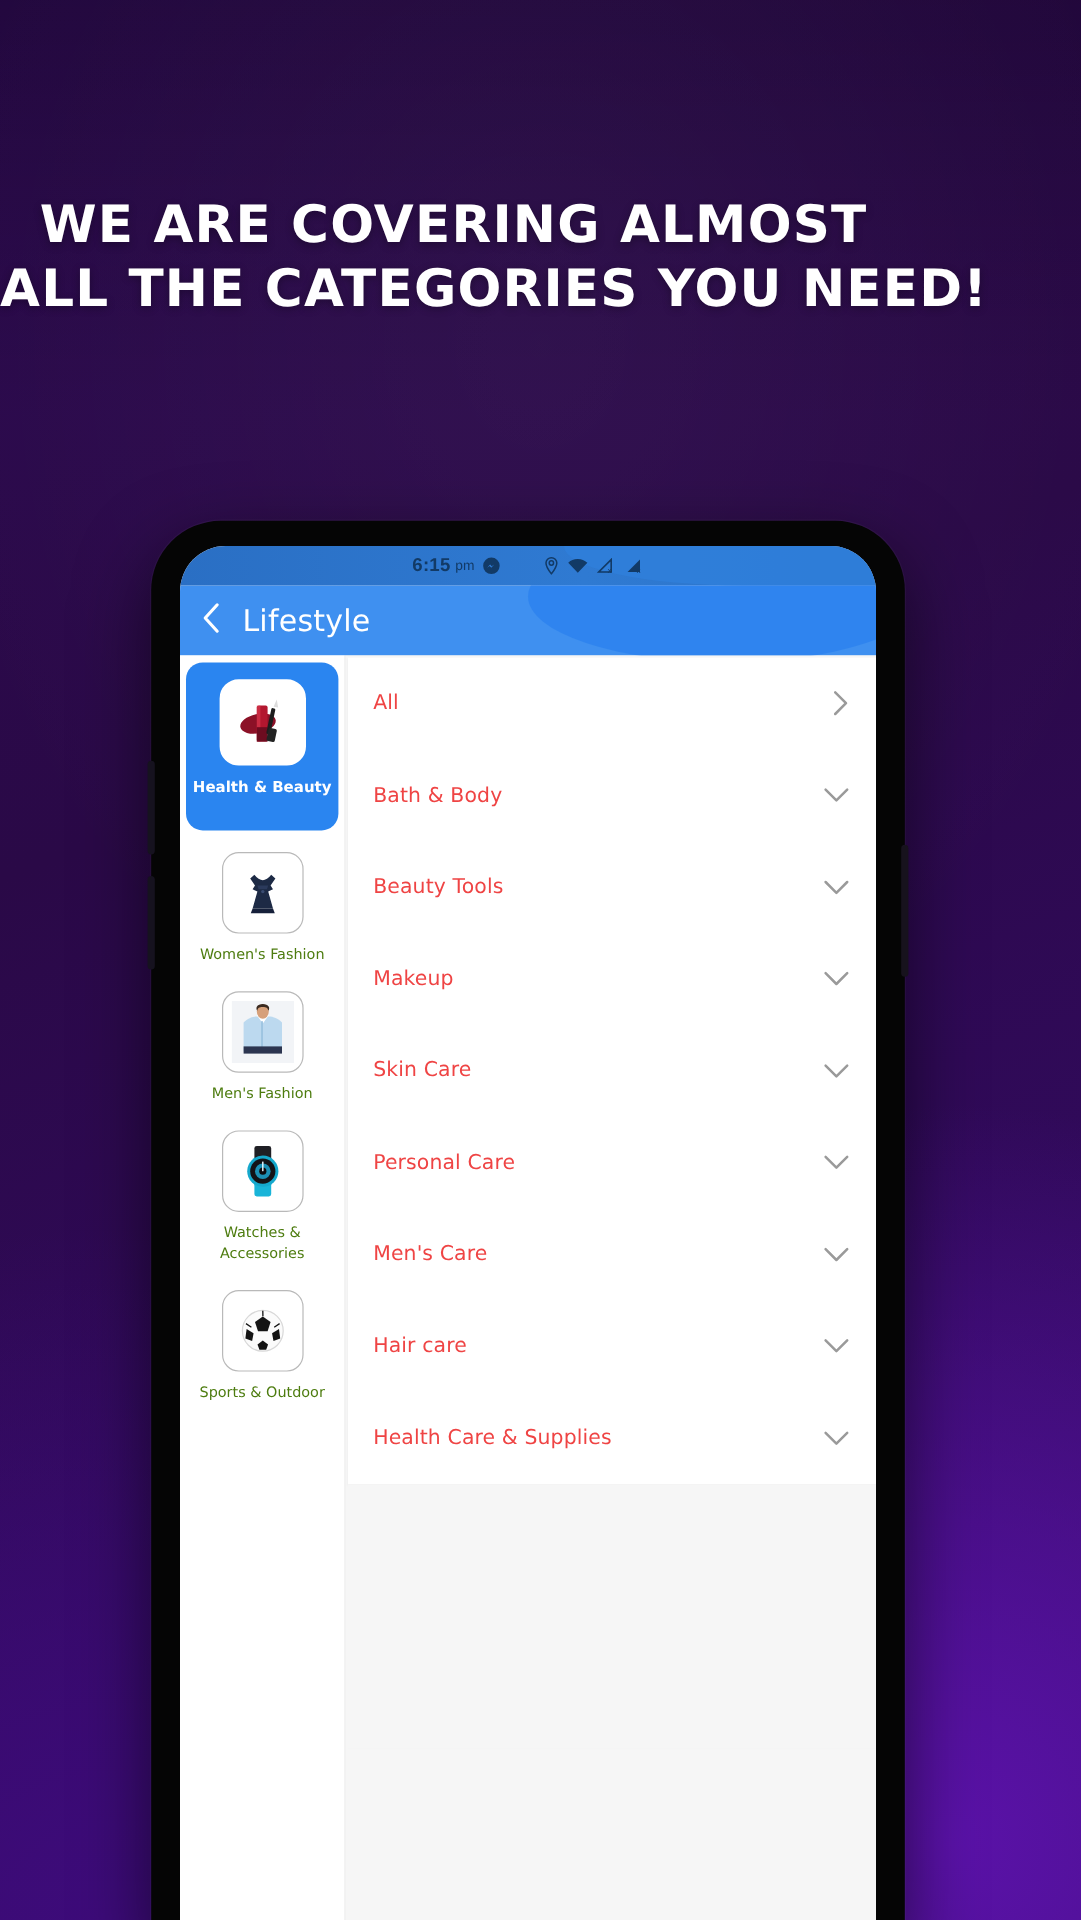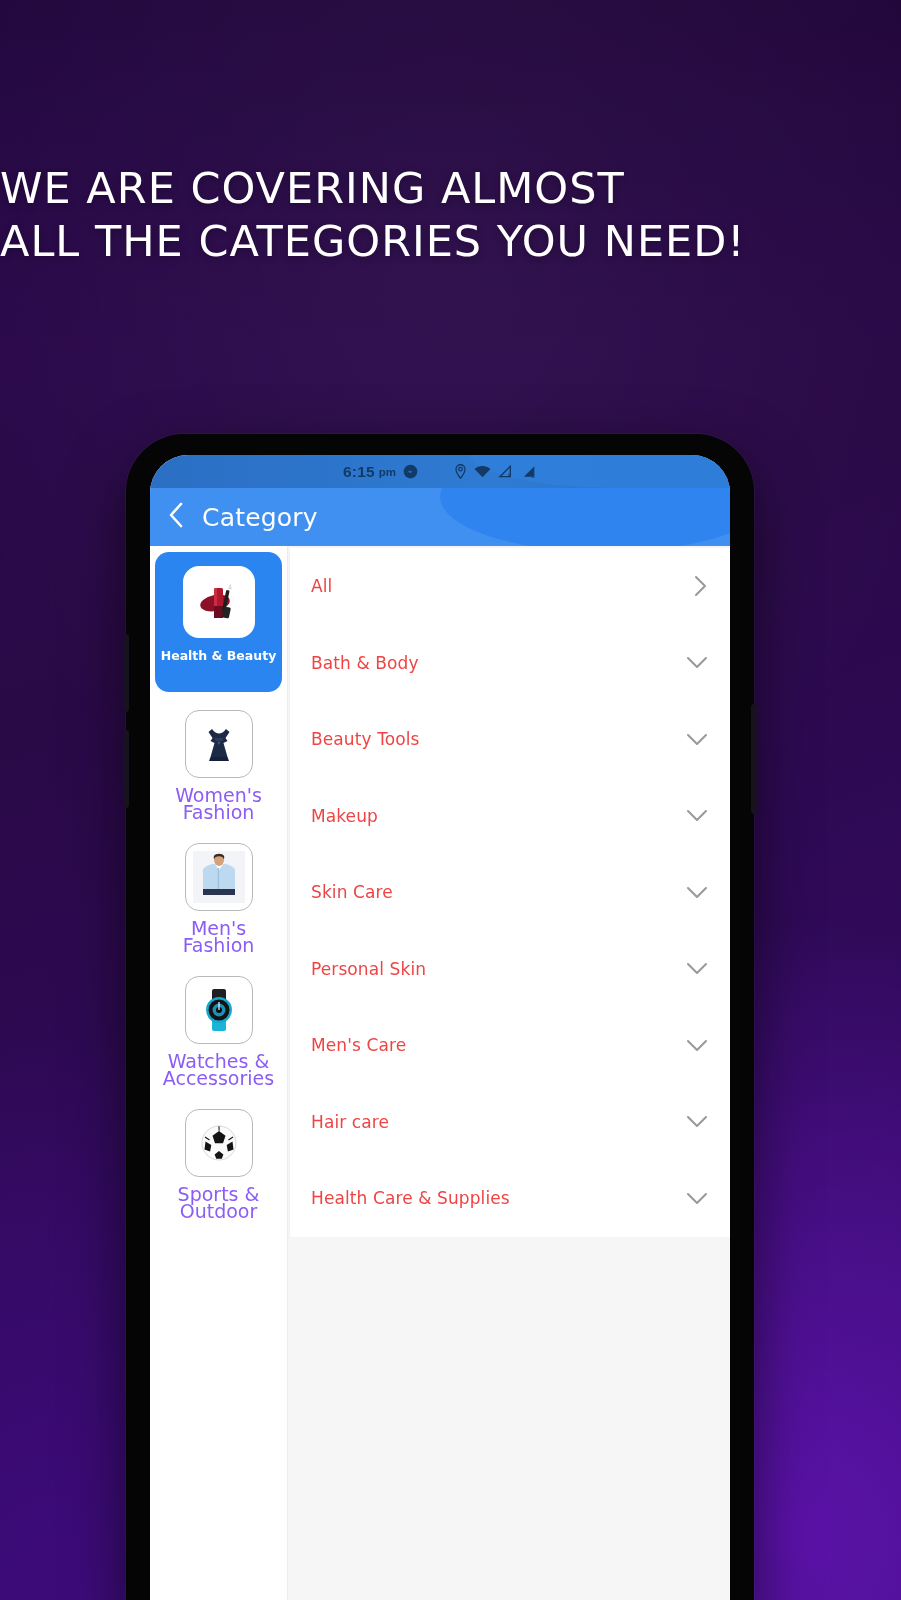--- a/index.html
+++ b/index.html
@@ -23,23 +23,24 @@
   }
   #promo-vignette {
     position:absolute; inset:0;
     background: radial-gradient(130% 90% at 50% 18%, rgba(255,255,255,0.035) 0%, rgba(0,0,0,0) 45%),
                 linear-gradient(180deg, rgba(0,0,0,0.22) 0%, rgba(0,0,0,0) 22%);
   }
 
   
   #headline {
     position:absolute; top:162px; left:0; width:756px;
+    text-align:center;
     color:#ffffff;
     font-family:"DejaVu Sans", sans-serif;
-    font-weight:normal;
+    font-weight:bold;
     font-size:43px;
     line-height:53px;
     letter-spacing:1.0px;
     text-transform:uppercase;
     text-shadow: 0 2px 7px rgba(0,0,0,0.30);
   }
   #headline .hl-line { display:block; white-space:nowrap; }
 
   
   #phone {
@@ -77,21 +78,21 @@
     gap:36px;
   }
   #statusbar .sb-wave {
     position:absolute; right:0; top:0; width:260px; height:33px;
     background:#2f7fda;
     border-bottom-left-radius: 200px 44px;
     opacity:.85;
   }
   #sb-left, #sb-right { position:relative; z-index:2; display:flex; align-items:center; gap:7px; }
   #sb-time { font-size:15.5px; font-weight:600; color:#123a66; letter-spacing:.2px; }
-  #sb-ampm { font-size:11.5px; font-weight:700; color:#123a66; margin-left:-3px; }
+  #sb-ampm { font-size:11.5px; font-weight:400; color:#123a66; margin-left:-3px; }
   .sb-ico { display:inline-flex; align-items:center; }
   .sb-ico svg { display:block; }
 
   
   #appbar {
     position:relative;
     height: 58px;
     background:#3f90f0;
     display:flex; align-items:center;
     overflow:hidden;
@@ -131,21 +132,21 @@
     padding: 12px 4px 10px 4px;
     cursor:pointer;
   }
   .cat .thumb {
     width:68px; height:68px; border-radius:14px;
     border:1px solid #b9b9b9; background:#ffffff;
     display:flex; align-items:center; justify-content:center;
     overflow:hidden;
   }
   .cat .cat-label {
-    margin-top:9px; font-size:19px; color:#8b5cf6; text-align:center; line-height:17px;
+    margin-top:9px; font-size:12px; color:#4d7c0f; text-align:center; line-height:17px;
     font-family:"DejaVu Sans", sans-serif;
   }
   .cat.active {
     background:#2a85f0;
     border-radius:14px;
     margin:2px 5px 6px 5px;
     padding-top:14px; padding-bottom:28px;
   }
   .cat.active .thumb { border:3px solid #ffffff; border-radius:16px; width:72px; height:72px; }
   .cat.active .cat-label { color:#ffffff; font-weight:bold; font-size:12.5px; }
@@ -231,21 +232,21 @@
 
     <div id="appbar">
       <div class="ab-wave"></div>
       <div id="back-btn">
         <span>
           <svg width="16" height="26" viewBox="0 0 16 26">
               <path d="M13 2L3 13l10 11" fill="none" stroke="#ffffff" stroke-width="2.6" stroke-linecap="round" stroke-linejoin="round"></path>
             </svg>
         </span>
       </div>
-      <div id="appbar-title">Category</div>
+      <div id="appbar-title">Lifestyle</div>
     </div>
 
     <div id="content">
 
       <div id="sidebar">
 
         <div class="cat active">
           <div class="thumb">
             <svg width="52" height="52" viewBox="0 0 52 52">
               <ellipse cx="22" cy="27" rx="15" ry="8" fill="#8c1127" transform="rotate(-12 22 27)"></ellipse>
@@ -363,21 +364,21 @@
           <div class="lrow">
             <span class="lrow-label">Skin Care</span>
             <span class="lrow-chev">
               <svg width="22" height="15" viewBox="0 0 22 15">
                   <path d="M2 3l9 9 9-9" fill="none" stroke="#9a9a9a" stroke-width="2.1" stroke-linecap="round" stroke-linejoin="round"></path>
                 </svg>
             </span>
           </div>
 
           <div class="lrow">
-            <span class="lrow-label">Personal Skin</span>
+            <span class="lrow-label">Personal Care</span>
             <span class="lrow-chev">
               <svg width="22" height="15" viewBox="0 0 22 15">
                   <path d="M2 3l9 9 9-9" fill="none" stroke="#9a9a9a" stroke-width="2.1" stroke-linecap="round" stroke-linejoin="round"></path>
                 </svg>
             </span>
           </div>
 
           <div class="lrow">
             <span class="lrow-label">Men's Care</span>
             <span class="lrow-chev">

